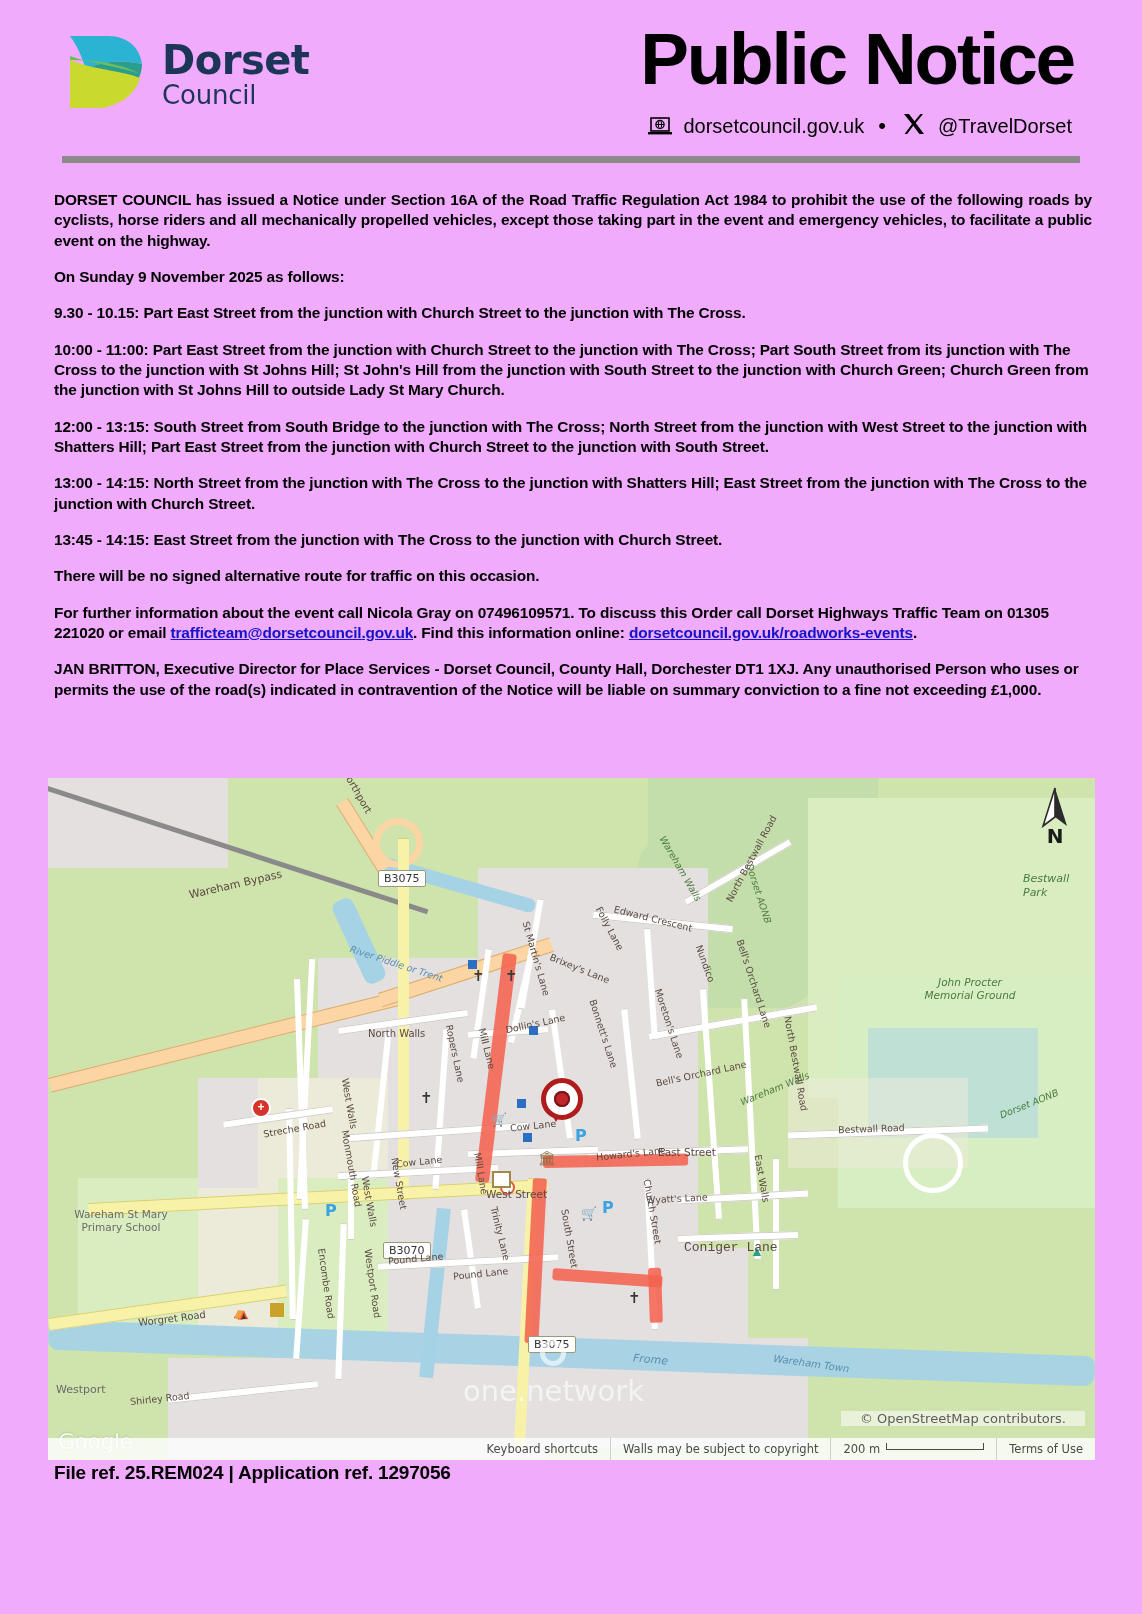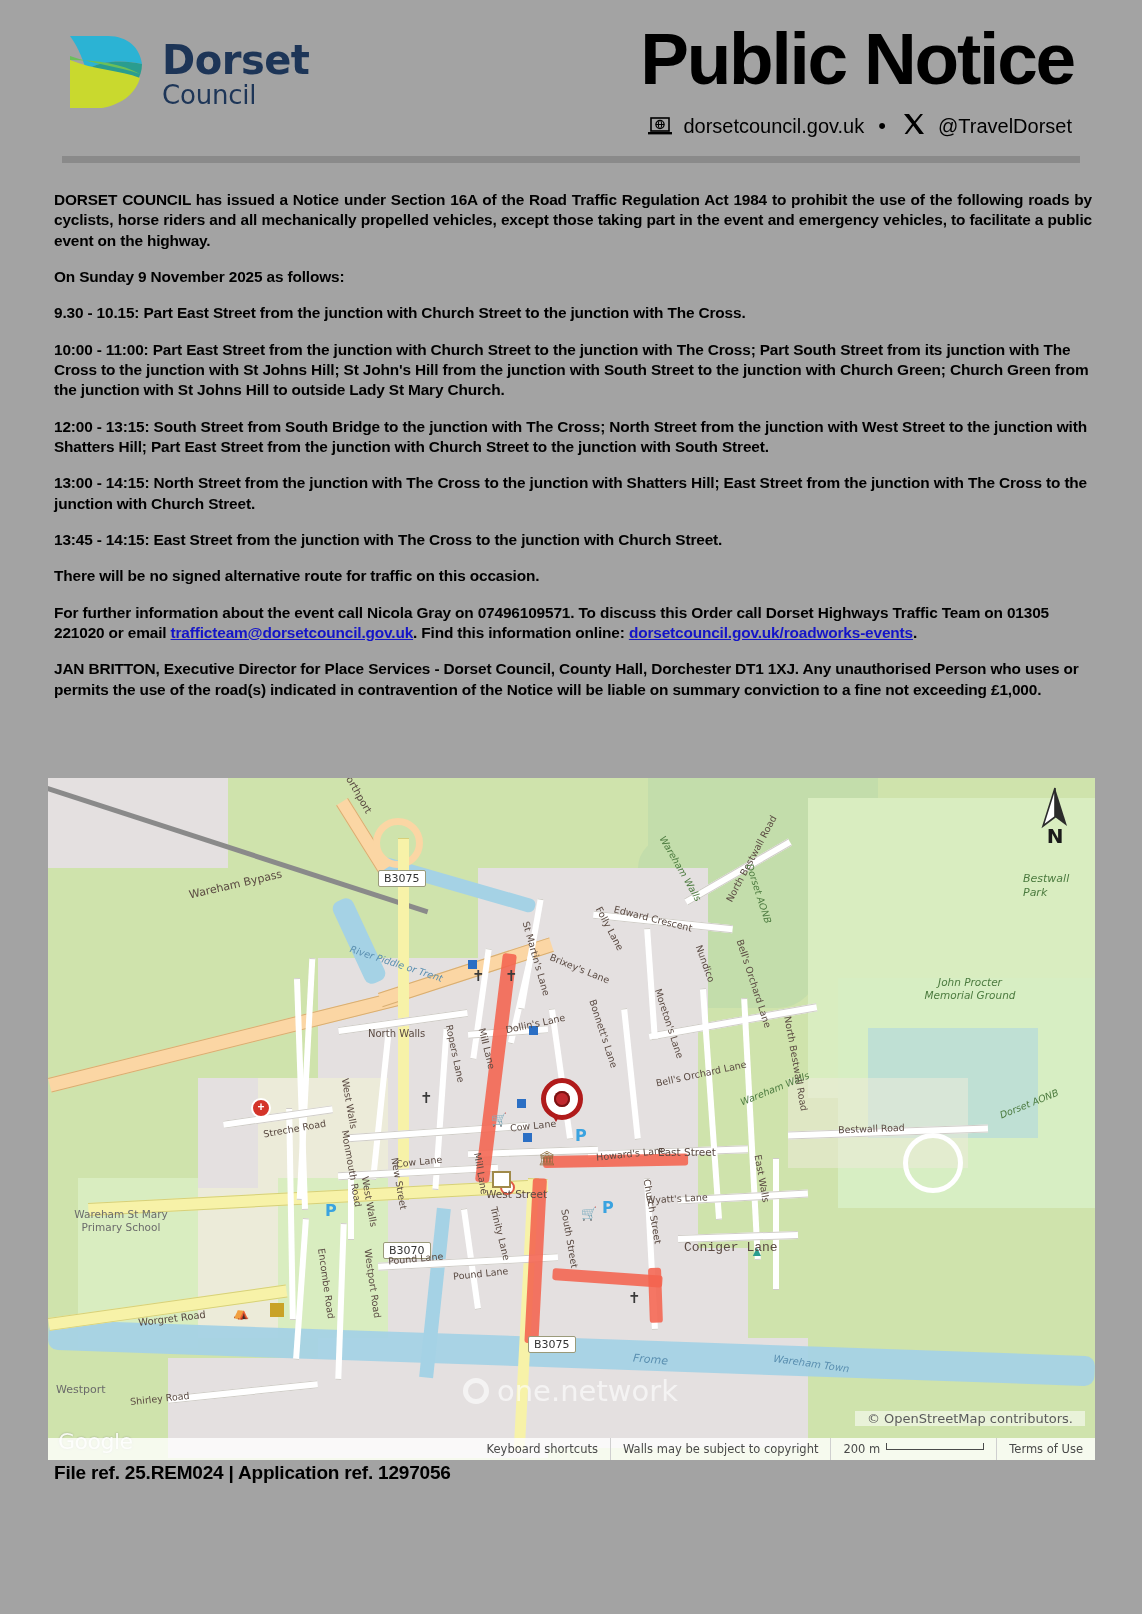--- a/index.html
+++ b/index.html
@@ -14,21 +14,21 @@
     font-family: "Liberation Sans", sans-serif;
     color: #000;
     position: relative;
     overflow: hidden;
   }
 
   .page {
     position: relative;
     width: 1142px;
     height: 1614px;
-    background: #a3a3a3;
+    background: #f0abfc;
   }
 
   
   .header {
     position: absolute;
     left: 0; top: 0;
     width: 1142px;
     height: 168px;
   }
   .logo-block {
@@ -239,21 +239,21 @@
     font-size: 20px; font-weight: bold;
     font-family: "DejaVu Sans", sans-serif;
     color: #1a1a1a;
   }
 
   .onenetwork {
     position: absolute;
     left: 415px; bottom: 52px;
     display: flex; align-items: center; gap: 8px;
     color: #ffffff; opacity: 0.62;
-    font-size: 29px; font-family: "DejaVu Sans", sans-serif;
+    font-size: 29px; font-family: "DejaVu Sans", sans-serif; flex-direction: column;
   }
   .onenetwork .on-ring {
     width: 26px; height: 26px; border-radius: 50%;
     border: 5px solid #ffffff; box-sizing: border-box;
   }
 
   .google-wm {
     position: absolute;
     left: 10px; bottom: 6px;
     font-size: 22px;
@@ -264,21 +264,21 @@
     text-shadow: 0 0 2px rgba(120,120,120,0.8);
   }
 
   .osm-attr {
     position: absolute;
     right: 10px; bottom: 34px;
     font-size: 13px;
     font-family: "DejaVu Sans", sans-serif;
     color: #5b5b5b;
     background: rgba(255,255,255,0.55);
-    padding: 0 12px;
+    padding: 0 19px;
   }
 
   .map-footer {
     position: absolute;
     left: 0; right: 0; bottom: 0;
     height: 22px;
     background: rgba(255,255,255,0.80);
     display: flex;
     align-items: center;
     justify-content: flex-end;

